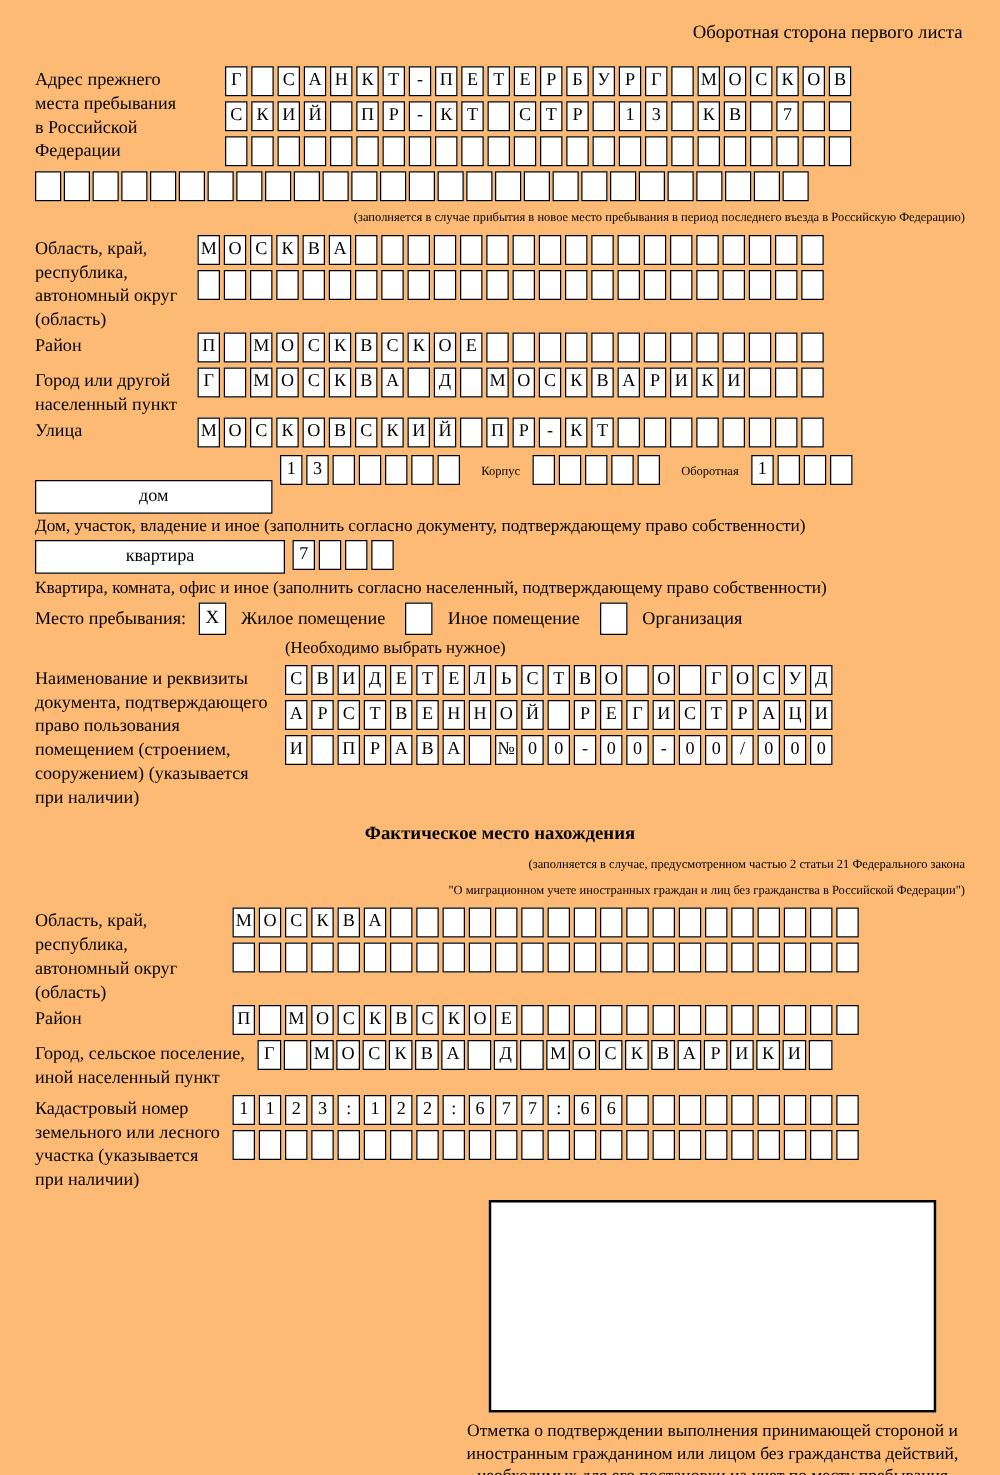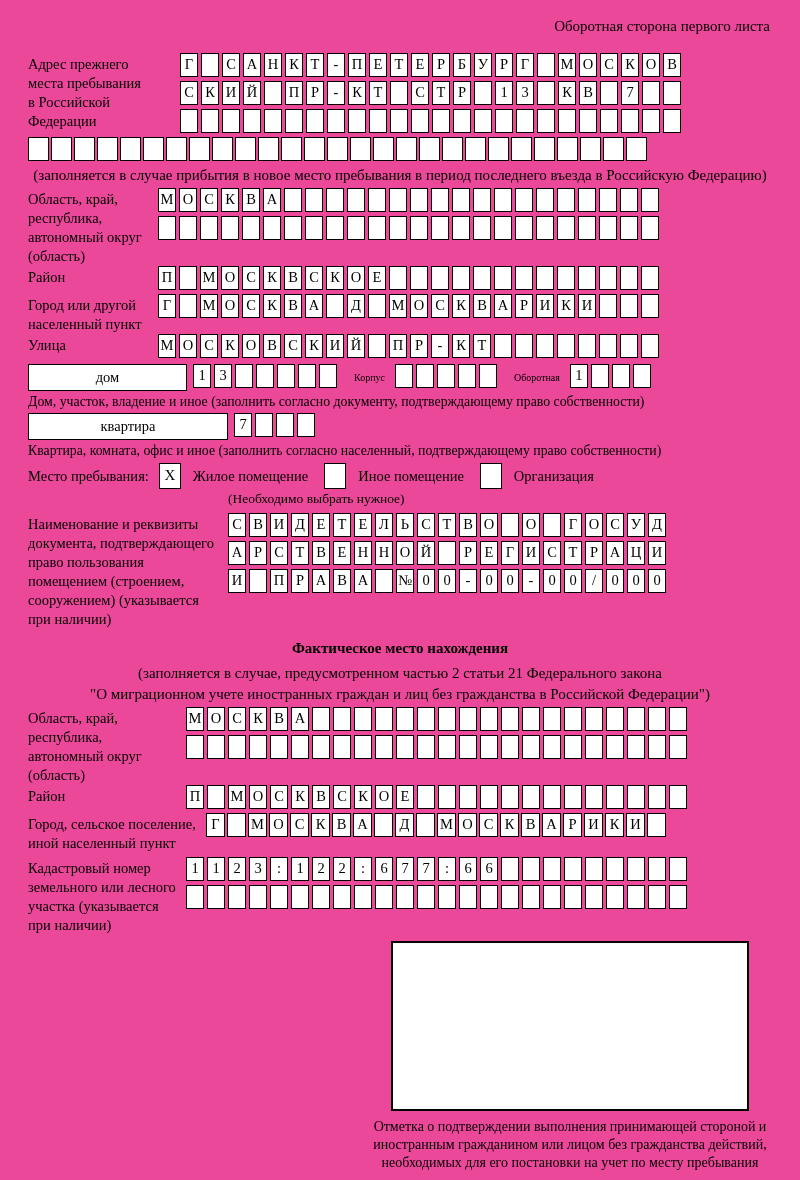--- a/index.html
+++ b/index.html
@@ -1,19 +1,19 @@
 <!DOCTYPE html>
 <html lang="ru"><head>
 <meta charset="utf-8">
 <style>
   * { box-sizing: border-box; margin: 0; padding: 0; }
   html,body { background: #ffffff; }
   .page {
     width: 800px; height: 1180px;
-    background: #ec4899; color: #000;
+    background: #fdba74; color: #000;
     font-family: "Liberation Serif", "DejaVu Serif", serif;
     padding: 12px 28px 0 28px;
     overflow: hidden; position: relative;
   }
   .top-note { text-align: right; font-size: 15px; line-height: 17px; margin: 6px 2px 18px 0; }
 
   .frow { display: flex; align-items: flex-start; }
   .lbl  { font-size: 14.5px; line-height: 19px; padding-top: 2px; }
   .lbl-prev  { width: 152px; flex: none; padding-right: 30px; }
   .lbl-s2    { width: 130px; flex: none; padding-right: 8px;  }
@@ -25,32 +25,32 @@
   .boxrow { white-space: nowrap; height: 28px; }
   .cell {
     display: inline-block; width: 18px; height: 24px;
     border: 1.6px solid #000; margin-right: 3px;
     text-align: center; line-height: 21px; font-size: 14.5px;
     vertical-align: top; background: #fff;
   }
   .row-wide .cell { width: 21px; margin-right: 2px; }
   .row-city3 .cell { width: 19px; margin-right: 2px; }
 
-  .caption { text-align: center; font-size: 15px; line-height: 16px; margin: 2px 0 5px 0; }
+  .caption { text-align: right; font-size: 10px; line-height: 16px; margin: 2px 0 5px 0; }
   .caption-left { font-size: 13.8px; line-height: 16px; margin: 1px 0 3px 0; }
   .sec-title { text-align: center; font-weight: bold; font-size: 15.5px; line-height: 19px; margin: 3px 0 8px 0; }
   .sub-title { text-align: center; font-weight: bold; font-size: 15px; line-height: 18px; margin: 10px 0 8px 0; }
 
   .house-row, .apt-row { display: flex; align-items: flex-start; margin: 2px 0 2px 0; font-size: 14.5px; }
   .widebox {
     display: inline-block; border: 1.6px solid #000; height: 27px;
     line-height: 24px; text-align: center; font-size: 14.5px;
     vertical-align: top; margin-right: 6px; background: #fff;
   }
-  .widebox.dom { width: 159px; }
+  .widebox.dom { width: 190px; margin-top: 20px; }
   .widebox.kv  { width: 200px; }
   .inline-label { line-height: 27px; margin: 0 10px 0 14px; font-size: 10px; }
 
   .stay-row { display: flex; align-items: center; margin: 4px 0 2px 0; font-size: 14.5px; }
   .stay-label { margin-right: 10px; }
   .checkcell {
     display: inline-block; width: 22px; height: 26px;
     border: 1.6px solid #000; text-align: center; line-height: 23px;
     font-size: 15px; background: #fff; flex: none;
   }

